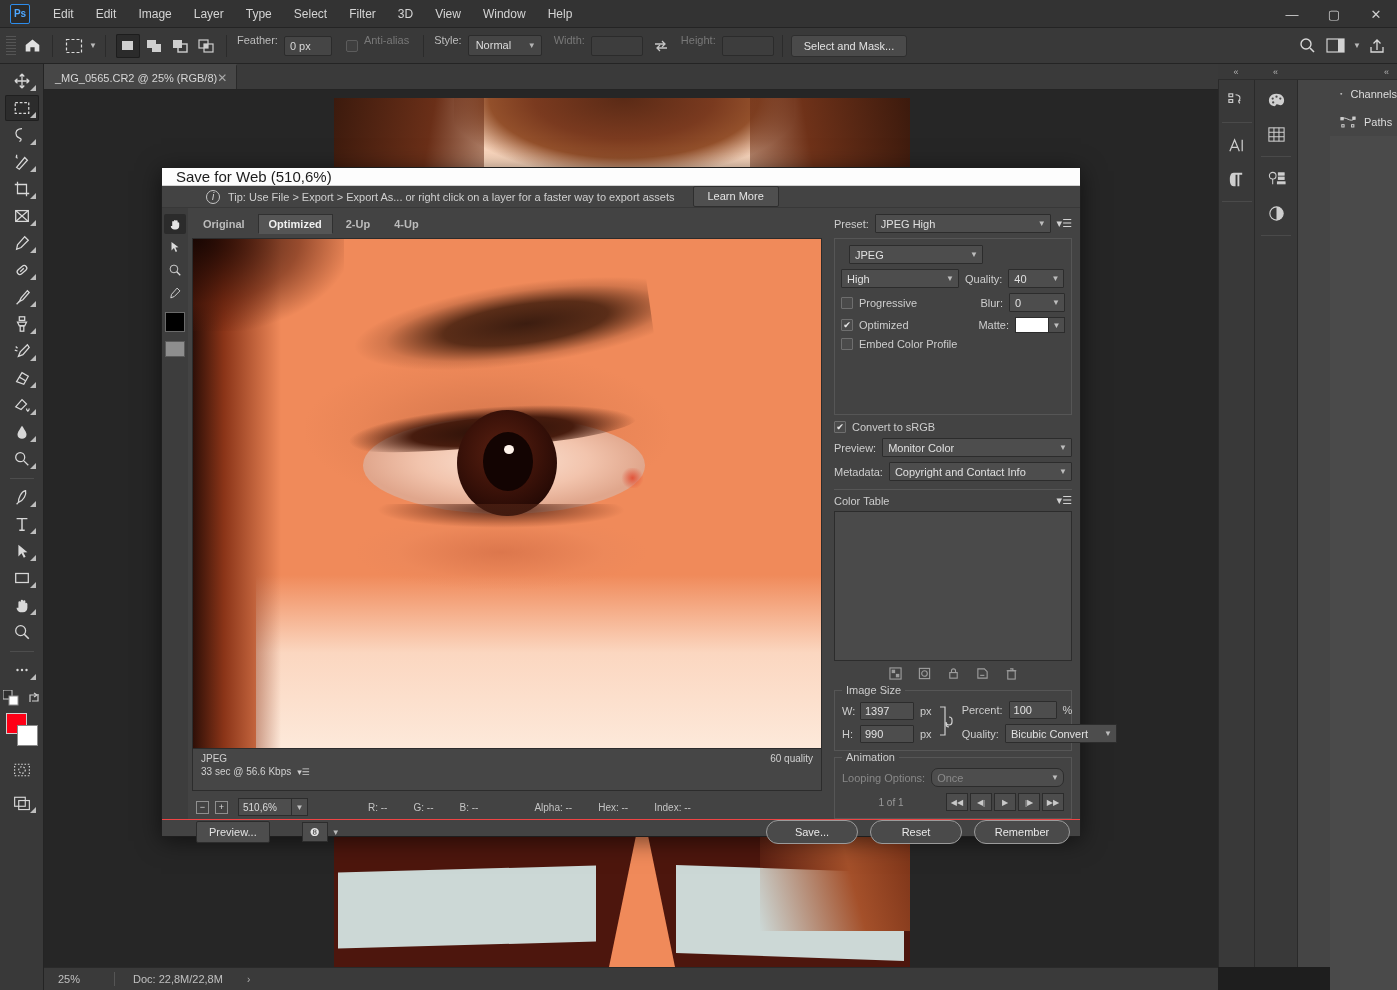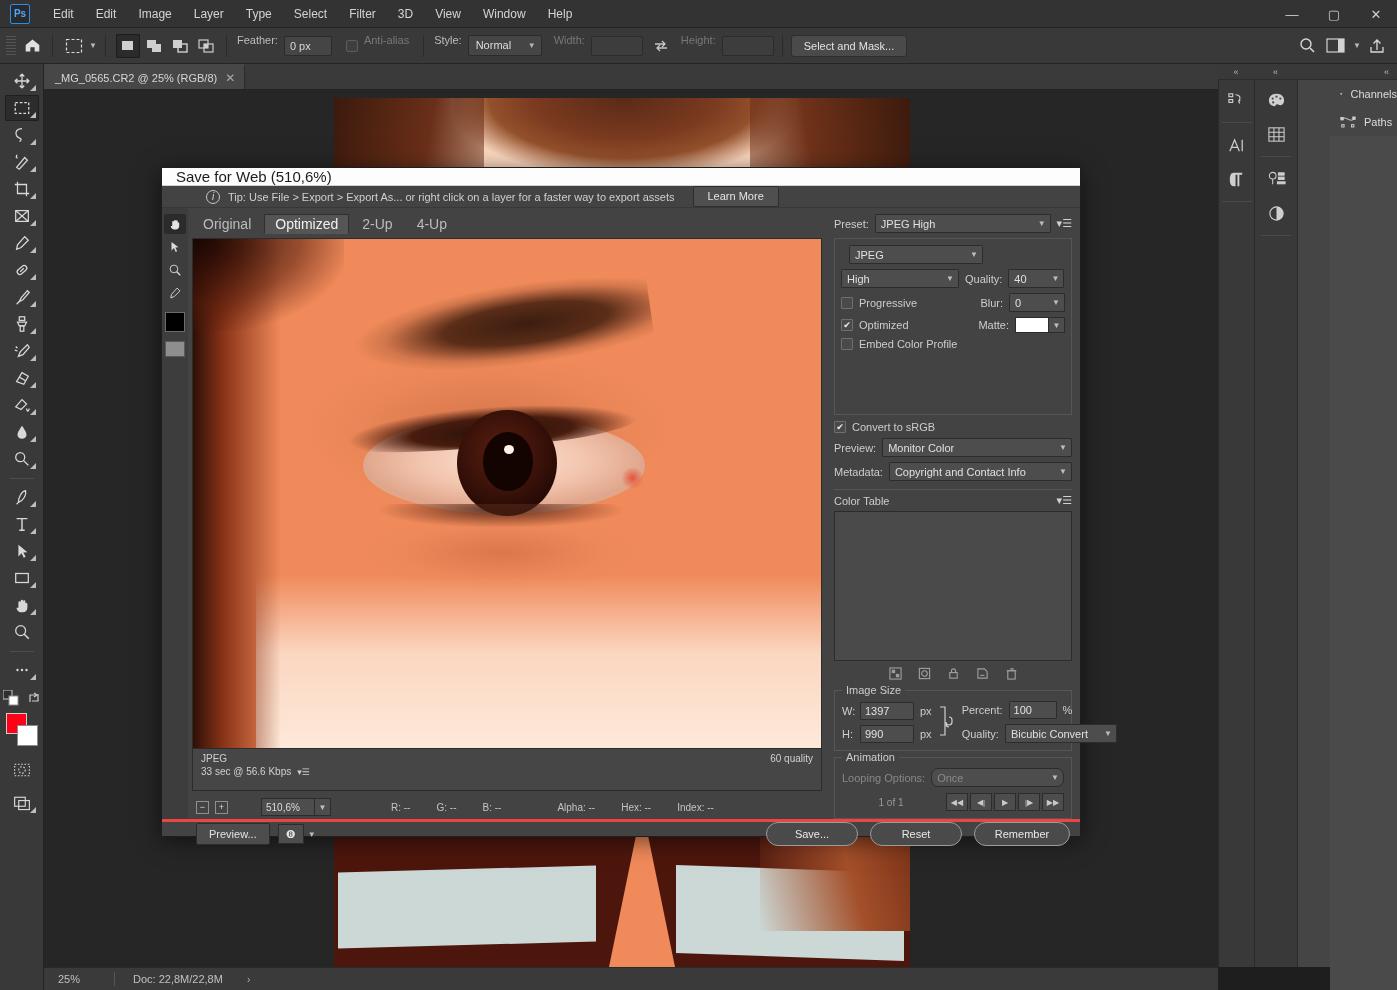--- a/index.html
+++ b/index.html
@@ -87,21 +87,21 @@
     color:#e2e2e2; font-size:11px; padding:0 12px; line-height:20px;
   }
   .opt-right { margin-left:auto; display:flex; align-items:center; gap:4px; padding-right:8px; }
 
   
   .tabbar {
     position:absolute; left:44px; top:64px; width:1174px; height:26px;
     background:#3a3a3a; border-bottom:1px solid #242424; display:flex; align-items:flex-end;
   }
   .doc-tab {
-    height:25px; background:#474747; display:flex; align-items:center; gap:8px;
+    height:25px; background:#474747; display:flex; align-items:center; gap:0;
     padding:0 9px 0 11px; font-size:11px; color:#d6d6d6;
     border-right:1px solid #2a2a2a; border-top:2px solid #474747;
   }
   .tab-close { font-size:12px; color:#aaa; }
 
   
   .toolbar {
     position:absolute; left:0; top:64px; width:44px; height:926px;
     background:#393939; border-right:1px solid #242424;
     display:flex; flex-direction:column; align-items:center; padding-top:4px;
@@ -223,22 +223,22 @@
     color:#d4d4d4; border-radius:2px;
   }
   .sfw-tool.active { background:#2b2b2b; }
   .sfw-tool svg { width:14px; height:14px; fill:none; stroke:#dcdcdc; stroke-width:1.3; }
   .sfw-tool-black { width:20px; height:20px; background:#000; border:1px solid #6a6a6a; margin-top:6px; }
   .sfw-tool-screen { width:20px; height:16px; background:#8e8e8e; border:1px solid #5a5a5a; margin-top:6px; }
 
   .sfw-preview-col { flex:1; display:flex; flex-direction:column; padding:6px 6px 0 4px; }
   .view-tabs { display:flex; gap:2px; height:20px; align-items:stretch; }
   .view-tab {
-    padding:0 10px; font-size:14px; color:#bcbcbc; display:flex; align-items:center;
-    background:#434343; border:1px solid transparent;
+    padding:0 10px; font-size:11px; color:#bcbcbc; display:flex; align-items:center;
+    background:#434343; border:1px solid transparent;font-weight:bold;
   }
   .view-tab.active { background:#555555; color:#f0f0f0; border:1px solid #303030; border-bottom-color:#555; }
   .preview-frame {
     flex:1; margin-top:4px; border:1px solid #2c2c2c; background:#6d6d6d;
     position:relative; overflow:hidden;
   }
   .eye-img { position:absolute; inset:0; overflow:hidden; background:#f08a5a; }
   .eye-base { position:absolute; inset:0;
     background: linear-gradient(165deg,#f4865a 0%, #f3battom 0%),
                 linear-gradient(160deg,#ef7d4f 0%, #f39b6d 25%, #f8c3a4 55%, #fbdcc6 78%, #fde6d5 100%); }
@@ -298,21 +298,21 @@
   .opt-info .right { position:absolute; right:8px; top:4px; font-size:10px; color:#d0d0d0; }
   .flyout { display:inline-block; margin-left:6px; color:#cfcfcf; font-size:9px; }
 
   .sfw-zoombar {
     height:24px; display:flex; align-items:center; gap:6px; padding:0 8px 0 4px;
     font-size:10px; color:#c8c8c8; margin-top:4px;
   }
   .zb-btn { width:13px; height:13px; border:1px solid #8f8f8f; color:#dcdcdc;
     display:flex; align-items:center; justify-content:center; font-size:9px; line-height:1; }
   .zoom-sel { height:18px; background:#4d4d4d; border:1px solid #2c2c2c;
-    display:flex; align-items:center; padding:0 4px; font-size:10px; color:#dcdcdc; min-width:54px;margin-left:23px; }
+    display:flex; align-items:center; padding:0 4px; font-size:10px; color:#dcdcdc; min-width:54px; }
   .zoom-caret { width:16px; height:18px; background:#4d4d4d; border:1px solid #2c2c2c; border-left:none;
     display:flex; align-items:center; justify-content:center; font-size:8px; color:#c0c0c0; }
   .readouts { display:flex; align-items:center; gap:26px; margin-left:54px; font-size:10px; color:#c4c4c4; }
 
   
   .sfw-settings { width:252px; padding:6px 8px 0 6px; }
   .set-row { display:flex; align-items:center; gap:6px; margin-bottom:5px; }
   .lbl { font-size:11px; color:#cdcdcd; white-space:nowrap; }
   .lbl.dim { color:#888; }
   .sel {
@@ -347,22 +347,22 @@
   .ct-tools svg { width:13px; height:13px; stroke:#9e9e9e; fill:none; stroke-width:1.2; }
   .anim-row { display:flex; align-items:center; gap:6px; }
   .anim-frames { display:flex; gap:2px; margin-left:auto; }
   .anim-btn {
     width:22px; height:18px; background:#4d4d4d; border:1px solid #2c2c2c;
     display:flex; align-items:center; justify-content:center; color:#c9c9c9; font-size:8px;
   }
   .frame-count { font-size:10px; color:#9a9a9a; flex:1; text-align:center; }
 
   .sfw-footer {
-    height:46px; display:flex; align-items:center; padding:0 10px 0 34px; gap:0;
-    border-top:3px solid #ef4444;
+    height:46px; display:flex; align-items:center; padding:0 10px 0 34px; gap:24px;
+    border-top:1px solid #ef4444;
   }
   .pill {
     height:24px; min-width:92px; border:1px solid #9b9b9b; border-radius:12px;
     background:#4a4a4a; color:#e8e8e8; font-size:11px;
     display:flex; align-items:center; justify-content:center;
   }
   .pill.wide { min-width:96px; }
   .preview-btn {
     height:22px; background:#4d4d4d; border:1px solid #2c2c2c; border-radius:2px;
     color:#e2e2e2; font-size:11px; padding:0 12px; display:flex; align-items:center;

